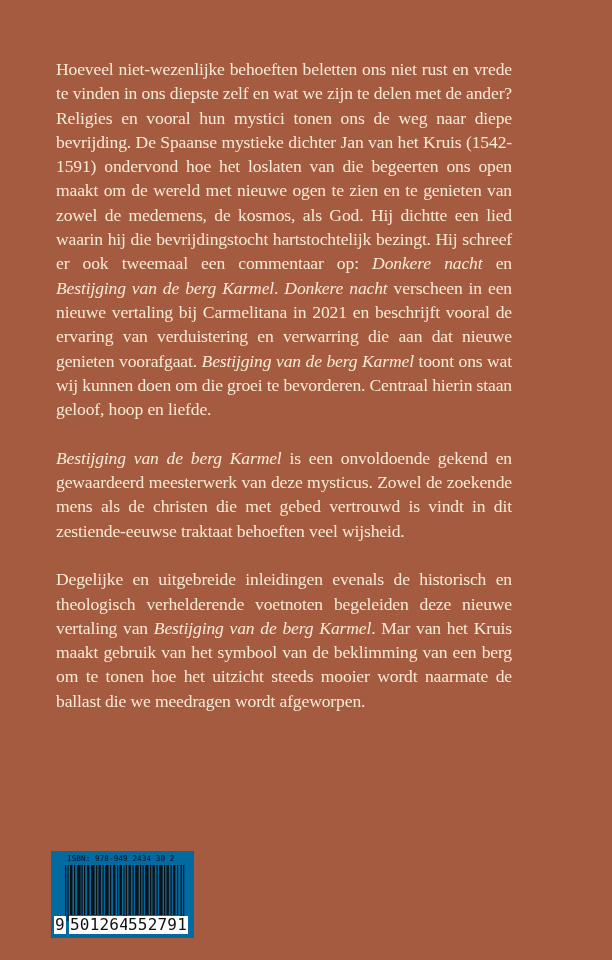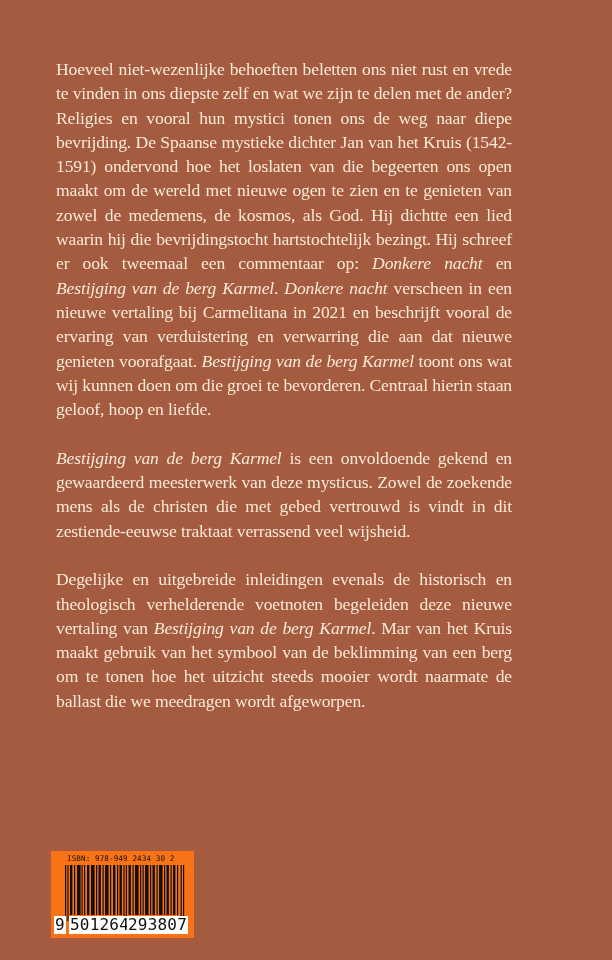--- a/index.html
+++ b/index.html
@@ -38,21 +38,21 @@
     }
     .blurb em {
       font-style: italic;
     }
     .barcode-box {
       position: absolute;
       left: 51px;
       top: 851px;
       width: 143px;
       height: 87px;
-      background: #f97316;
+      background: #0369a1;
       box-sizing: border-box;
     }
     .isbn-text {
       position: absolute;
       left: 16px;
       top: 3px;
       font-family: "DejaVu Sans Mono", "Liberation Mono", monospace;
       font-size: 7.6px;
       letter-spacing: 0.1px;
       color: #111;
@@ -89,21 +89,21 @@
 </head>
 <body>
 
 <div class="cover">
 
   <div class="blurb">
     <p>
       <span>Hoeveel niet-wezenlijke behoeften beletten ons niet rust en vrede te vinden in ons diepste zelf en wat we zijn te delen met de ander? Religies en vooral hun mystici tonen ons de weg naar diepe bevrijding. De Spaanse mystieke dichter Jan van het Kruis (1542-1591) ondervond hoe het loslaten van die begeerten ons open maakt om de wereld met nieuwe ogen te zien en te genieten van zowel de medemens, de kosmos, als God. Hij dichtte een lied waarin hij die bevrijdingstocht hartstochtelijk bezingt. Hij schreef er ook tweemaal een commentaar op: </span><em>Donkere nacht</em><span> en </span><em>Bestijging van de berg Karmel</em><span>. </span><em>Donkere nacht</em><span> verscheen in een nieuwe vertaling bij Carmelitana in 2021 en beschrijft vooral de ervaring van verduistering en verwarring die aan dat nieuwe genieten voorafgaat. </span><em>Bestijging van de berg Karmel</em><span> toont ons wat wij kunnen doen om die groei te bevorderen. Centraal hierin staan geloof, hoop en liefde.</span>
     </p>
     <p>
-      <em>Bestijging van de berg Karmel</em><span> is een onvoldoende gekend en gewaardeerd meesterwerk van deze mysticus. Zowel de zoekende mens als de christen die met gebed vertrouwd is vindt in dit zestiende-eeuwse traktaat verrassend veel wijsheid.</span>
+      <em>Bestijging van de berg Karmel</em><span> is een onvoldoende gekend en gewaardeerd meesterwerk van deze mysticus. Zowel de zoekende mens als de christen die met gebed vertrouwd is vindt in dit zestiende-eeuwse traktaat behoeften veel wijsheid.</span>
     </p>
     <p>
       <span>Degelijke en uitgebreide inleidingen evenals de historisch en theologisch verhelderende voetnoten begeleiden deze nieuwe vertaling van </span><em>Bestijging van de berg Karmel</em><span>. Mar van het Kruis maakt gebruik van het symbool van de beklimming van een berg om te tonen hoe het uitzicht steeds mooier wordt naarmate de ballast die we meedragen wordt afgeworpen.</span>
     </p>
   </div>
 
   <div class="barcode-box">
     <div class="isbn-text">ISBN: 978-949 2434 30 2</div>
     <svg class="bars" viewBox="0 0 120 56" preserveAspectRatio="none">
       <g fill="#111">
@@ -146,17 +146,17 @@
         <rect x="108" y="0" width="2.4" height="50"></rect>
         <rect x="112" y="0" width="1.2" height="50"></rect>
 
         <rect x="115.6" y="0" width="1.2" height="56"></rect>
         <rect x="118" y="0" width="1.2" height="56"></rect>
       </g>
     </svg>
     <div class="ean-digits">
       <span class="ean-first">9</span>
       <span class="ean-left">501264</span>
-      <span class="ean-right">293807</span>
+      <span class="ean-right">552791</span>
     </div>
   </div>
 
 </div>
 
 </body></html>

